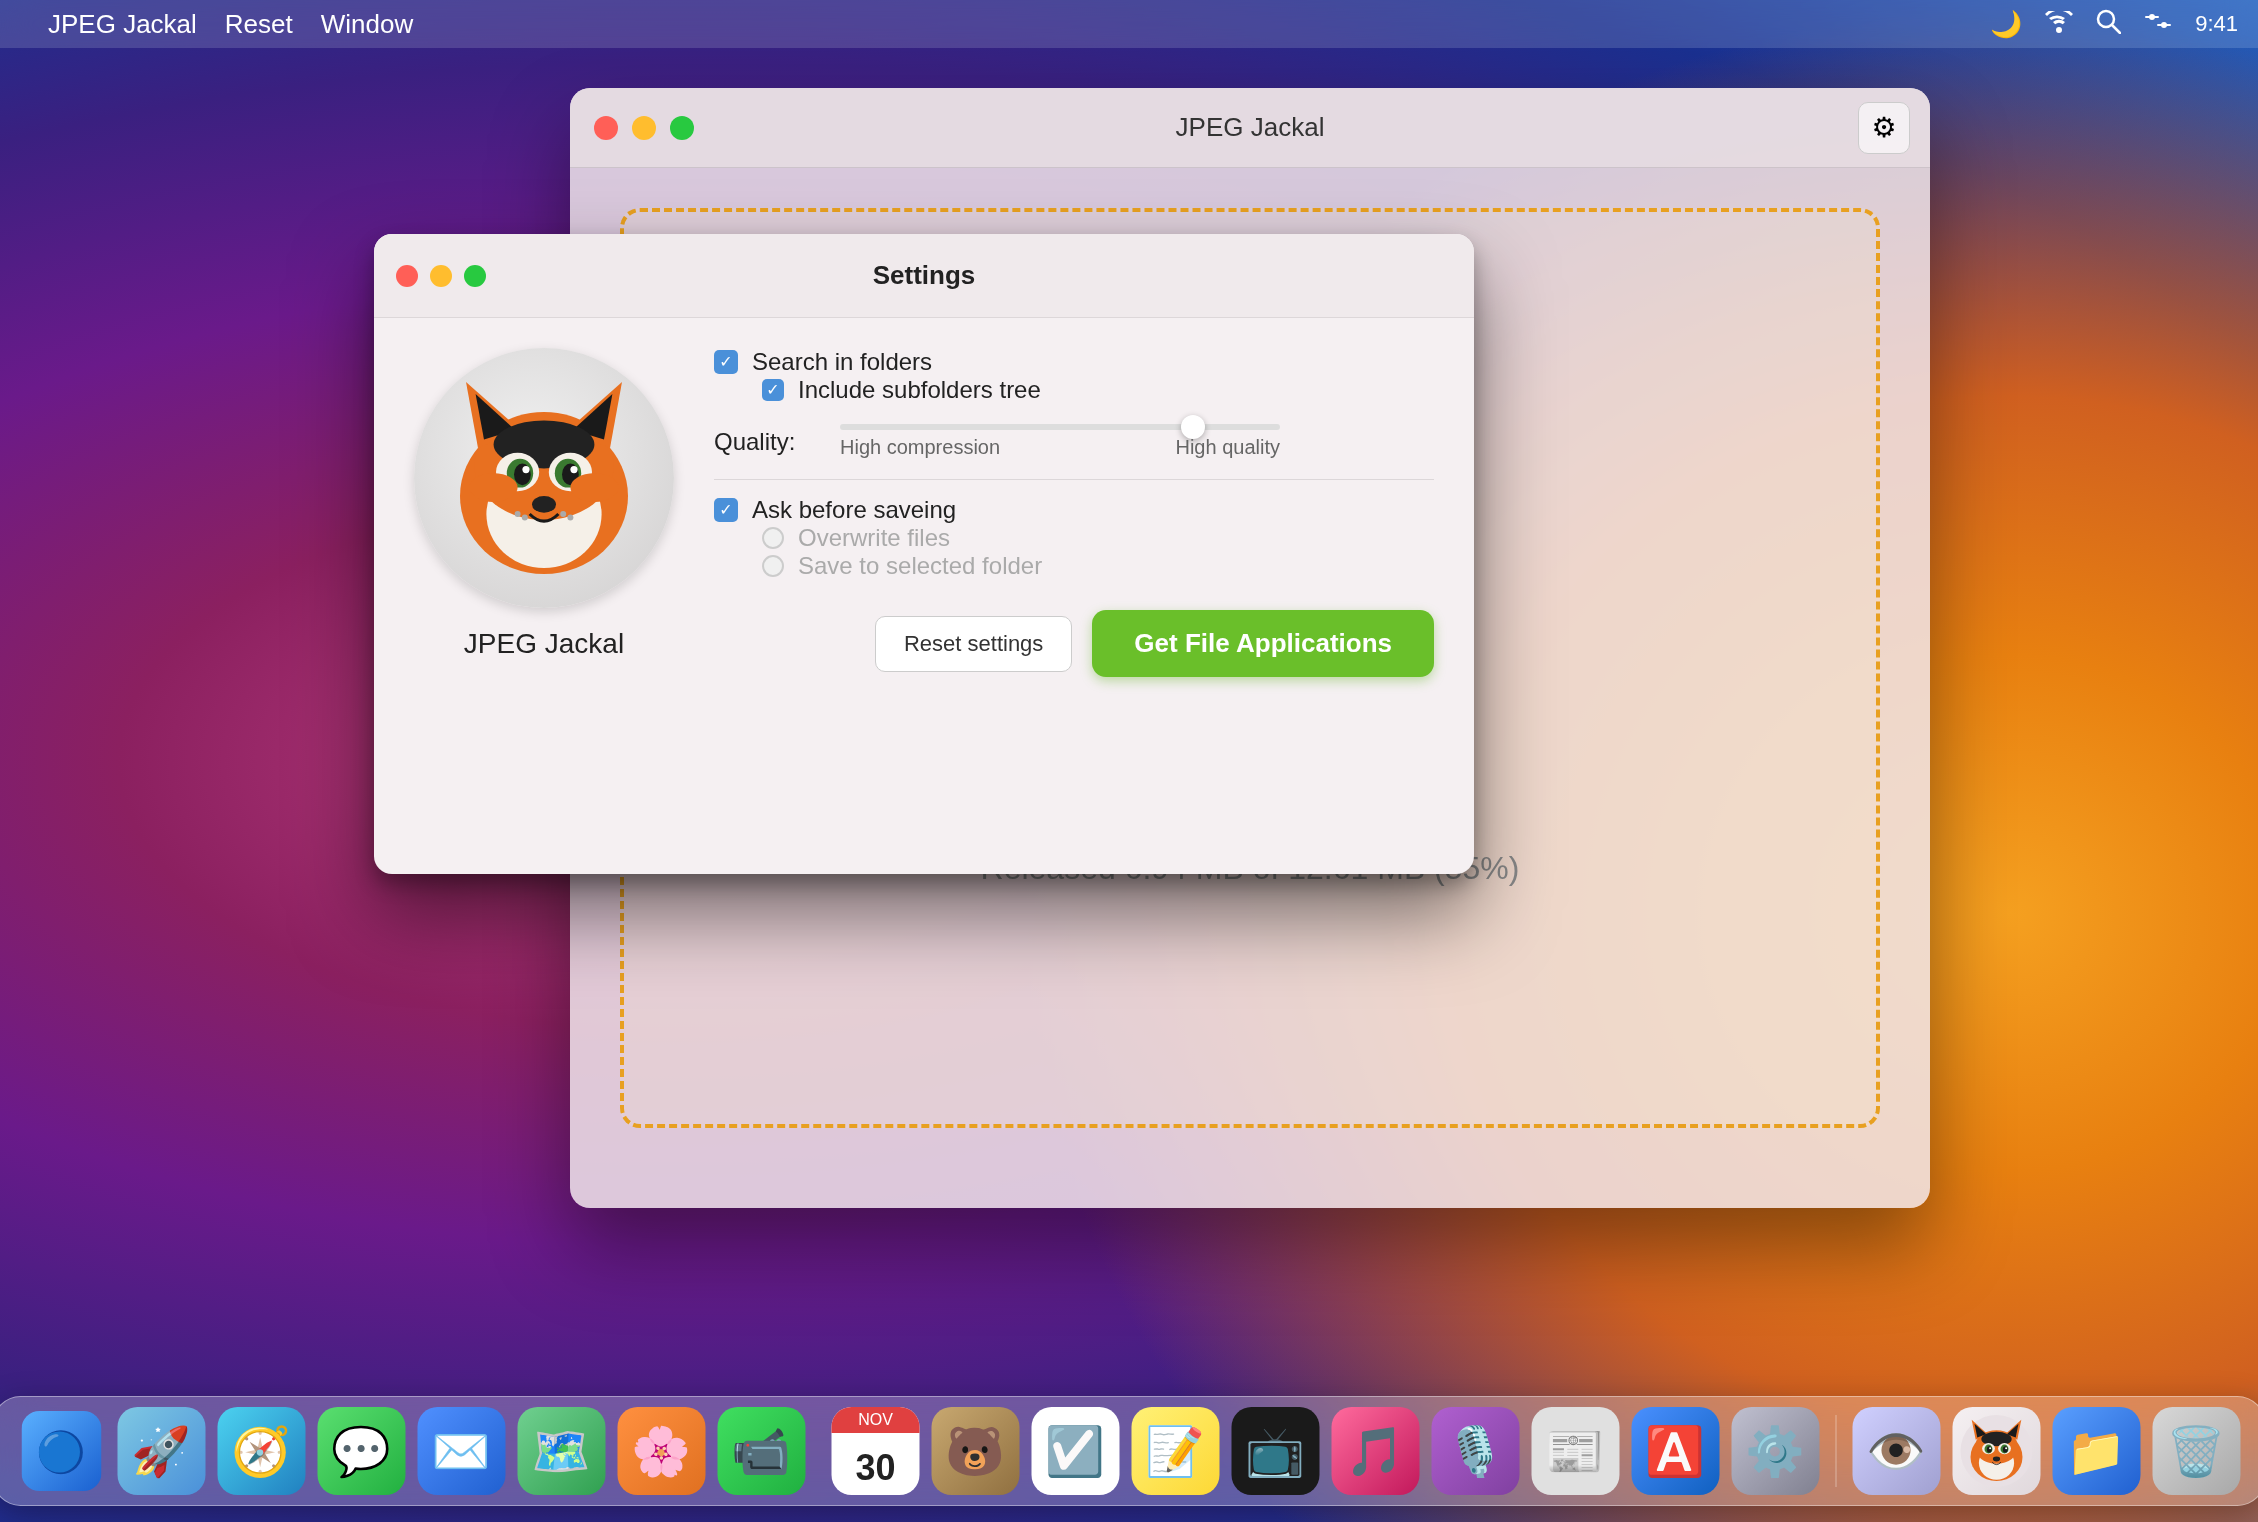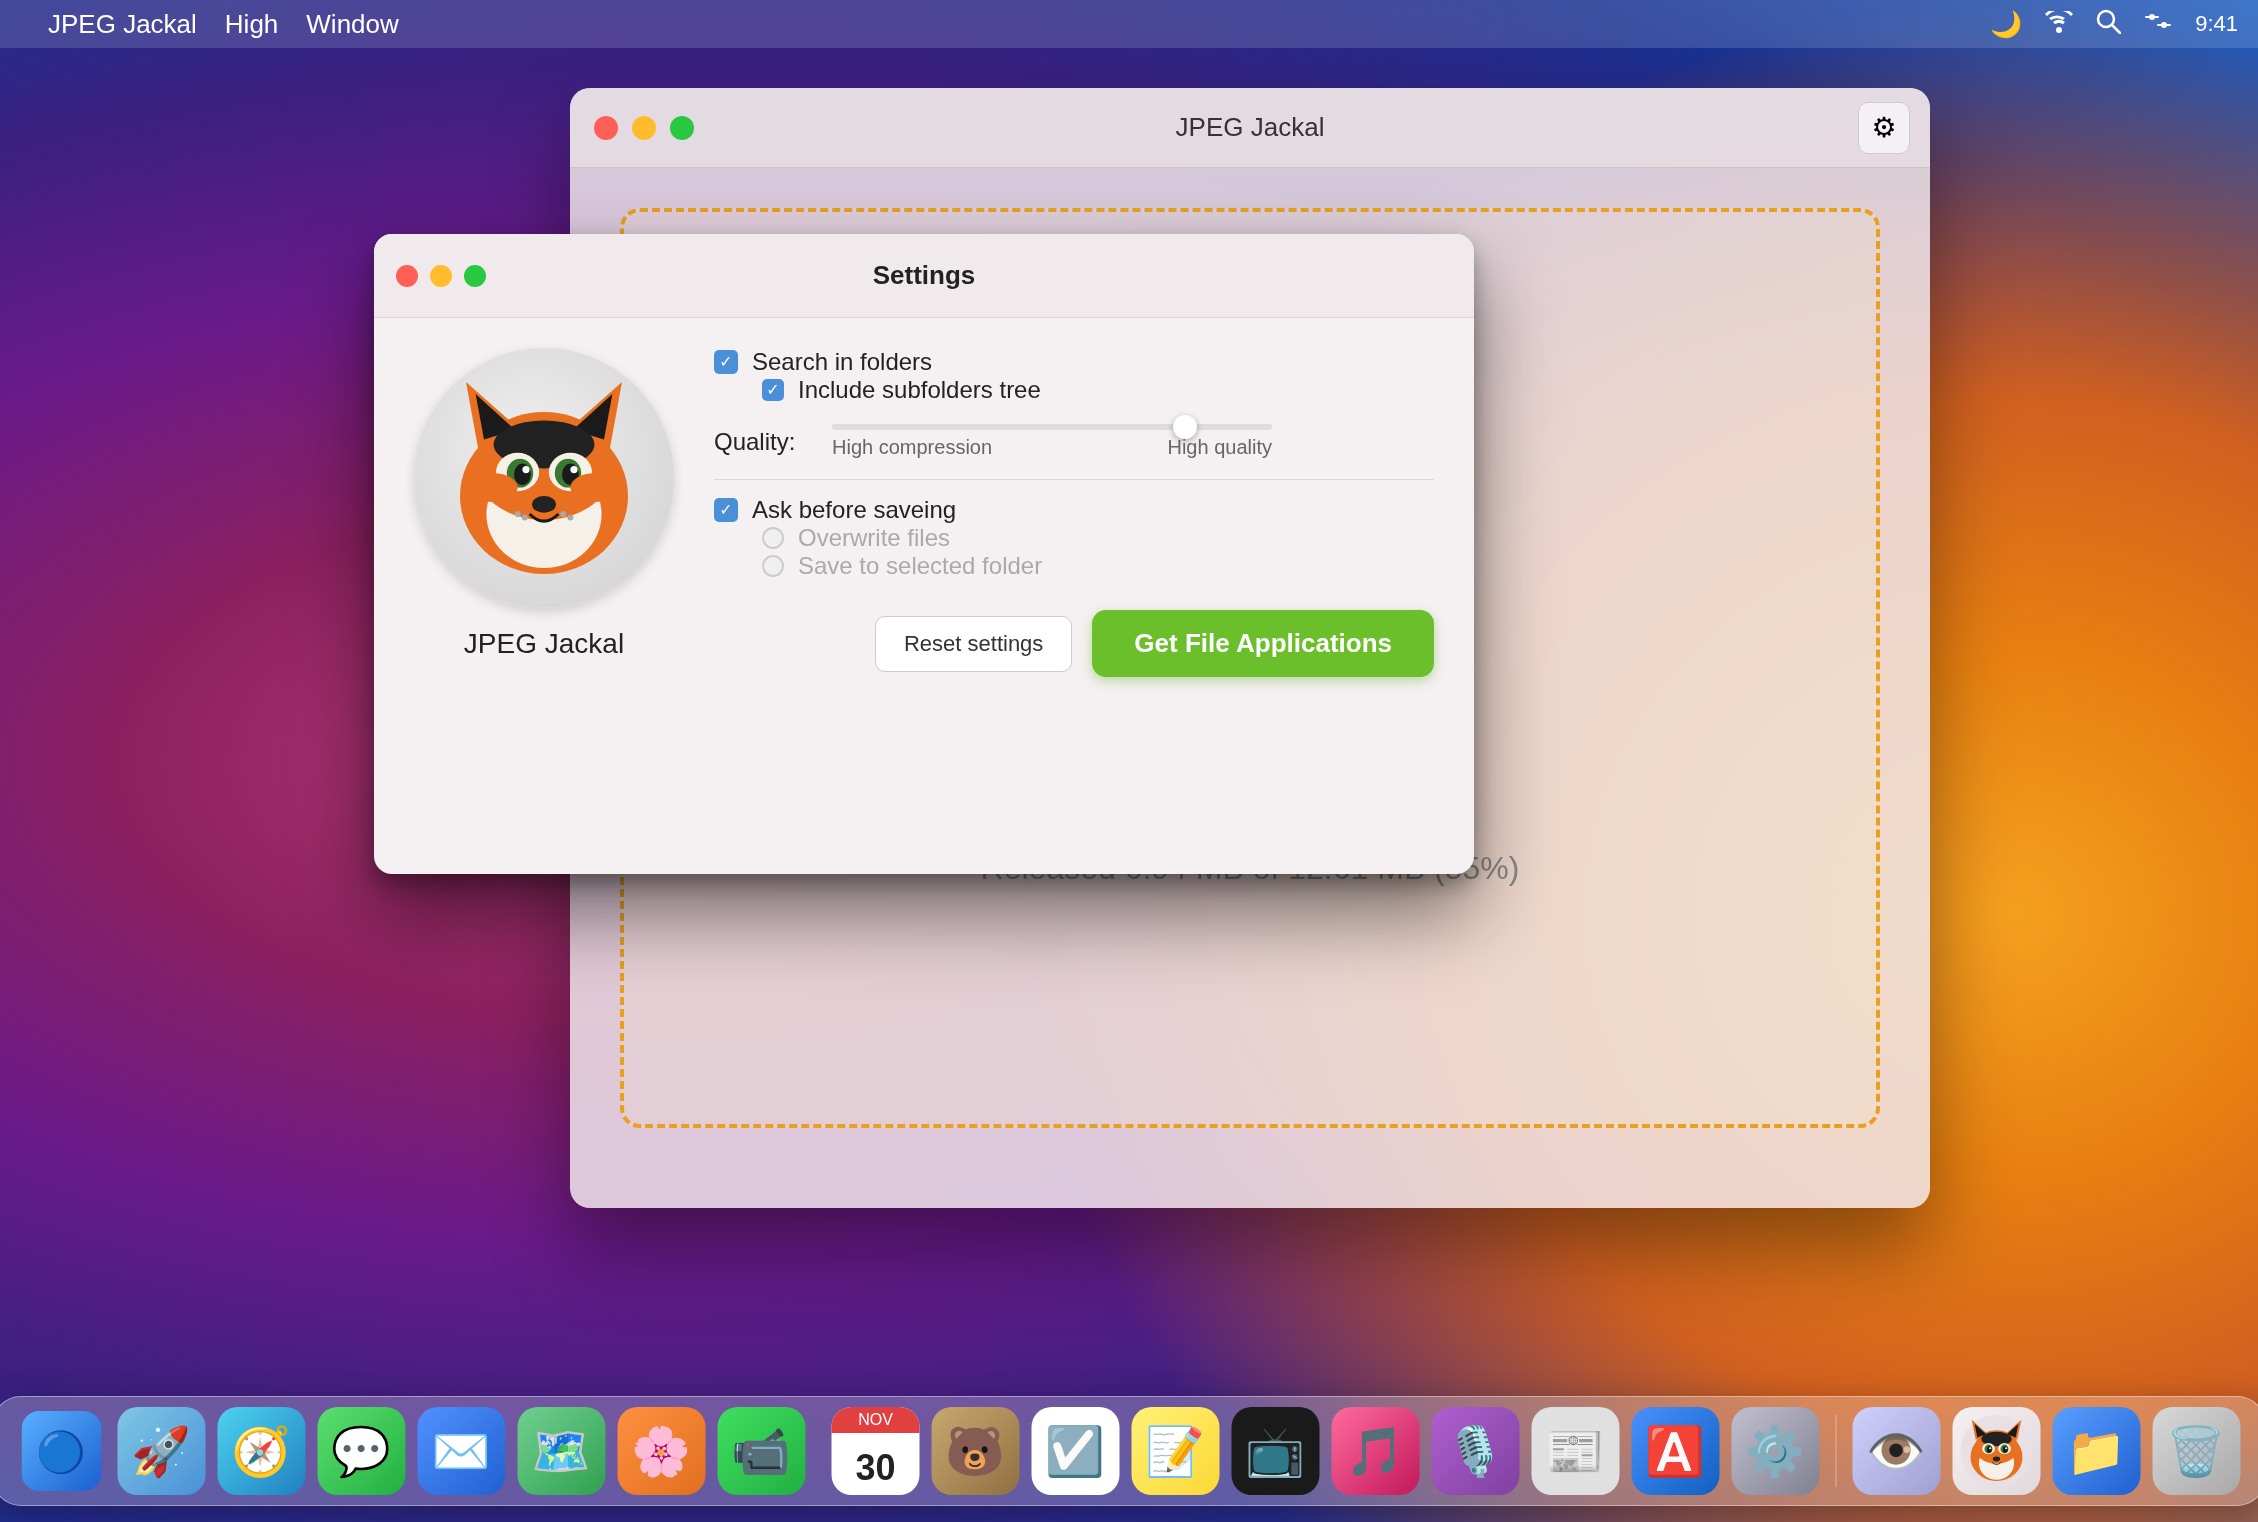--- a/index.html
+++ b/index.html
@@ -441,21 +441,21 @@
   </style>
 </head>
 <body>
 
 <div class="desktop">
 
   <div class="menubar">
     <div class="menubar-left">
       <span class="menubar-apple menubar-item"></span>
       <span class="menubar-item">JPEG Jackal</span>
-      <span class="menubar-item">High</span>
+      <span class="menubar-item">Reset</span>
       <span class="menubar-item">Window</span>
     </div>
     <div class="menubar-right">
       <span>🌙</span>
       <span>
         <svg width="28" height="22" viewBox="0 0 28 22" fill="white">
           <path d="M14 16a3 3 0 110 6 3 3 0 010-6zm-6-5a9 9 0 0112 0l-2.2 2.2a6 6 0 00-7.6 0L8 11zm-4-4a14 14 0 0116 0l-2.1 2.1a11 11 0 00-11.8 0L4 7zM0 3a19 19 0 0128 0l-2 2A16 16 0 002 5L0 3z"></path>
         </svg>
       </span>
       <span>
@@ -563,21 +563,21 @@
           <span class="option-label">Search in folders</span>
         </div>
 
         <div class="option-row indented">
           <div class="checkbox-subitem">
             <span class="checkbox-check">✓</span>
           </div>
           <span class="option-label">Include subfolders tree</span>
         </div>
 
-        <div class="quality-row" style="margin-top: 20px; gap: 8px;">
+        <div class="quality-row" style="margin-top: 20px;">
           <span class="quality-label">Quality:</span>
           <div class="slider-container">
             <input type="range" min="0" max="100" value="82" style="width: 440px;">
             <div class="slider-labels" style="width:440px;">
               <span>High compression</span>
               <span>High quality</span>
             </div>
           </div>
         </div>
 

